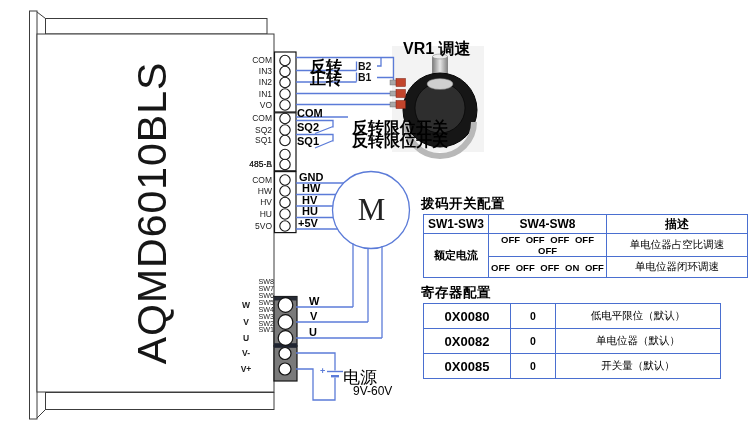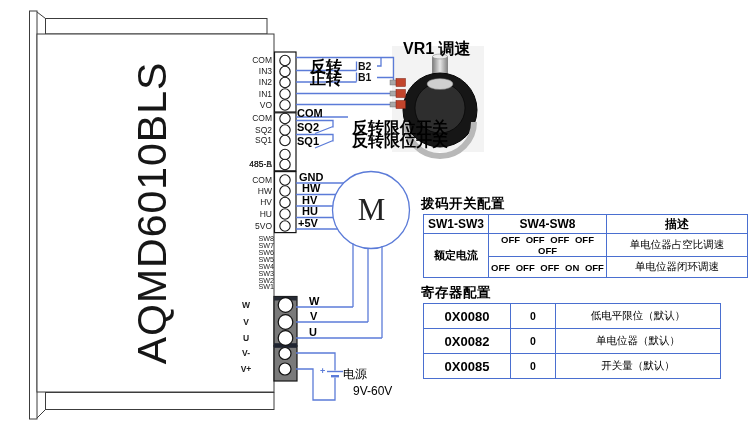--- a/index.html
+++ b/index.html
@@ -1,21 +1,21 @@
 <!DOCTYPE html>
 <html><head>
 <meta charset="utf-8">
 <style>
   html,body{margin:0;padding:0;background:#fff;}
   #stage{position:relative;width:750px;height:429px;background:#fff;overflow:hidden;
          font-family:"Liberation Sans","DejaVu Sans",sans-serif;}
   #diagram-svg{position:absolute;left:0;top:0;}
   .lbl{position:absolute;color:#111;white-space:nowrap;}
   .pin{left:222px;width:50px;text-align:right;font-size:8.5px;line-height:9px;color:#1c1c1c;}
-  .sw{left:240px;width:34px;text-align:right;font-size:7.2px;line-height:7px;color:#1c1c1c;}
+  .sw{left:240px;width:34px;text-align:right;font-size:7.2px;line-height:7px;color:#1c1c1c;margin-top:43px;}
   .pwr{left:228px;width:36px;text-align:center;font-size:8.5px;line-height:9px;font-weight:bold;color:#1c1c1c;}
   .wlab{font-size:11px;font-weight:bold;line-height:11px;color:#000;}
   .cjkb{font-size:16px;font-weight:bold;line-height:13px;color:#000;}
   .model{position:absolute;left:-9px;top:192px;width:322px;height:42px;line-height:42px;
          text-align:center;font-size:41px;color:#161616;letter-spacing:1px;
          transform:rotate(-90deg);transform-origin:center;}
   .motor-m{position:absolute;left:355px;top:193px;width:33px;height:34px;text-align:center;
            font-family:"Liberation Serif","DejaVu Serif",serif;font-size:31px;line-height:34px;color:#222;}
   .sec-title{position:absolute;font-size:13.5px;font-weight:bold;color:#000;letter-spacing:0.5px;}
   table.cfg{position:absolute;border-collapse:collapse;table-layout:fixed;background:#fff;}
@@ -196,21 +196,21 @@
 <span class="lbl cjkb" style="left:310px;top:71.5px">正转</span>
 <span class="lbl" style="left:358px;top:59.5px;font-size:10.5px;font-weight:600">B2</span>
 <span class="lbl" style="left:358px;top:71px;font-size:10.5px;font-weight:600">B1</span>
 <span class="lbl cjkb" style="left:352px;top:121px">反转限位开关</span>
 <span class="lbl cjkb" style="left:352px;top:134px">反转限位开关</span>
 <span class="lbl cjkb" style="left:403px;top:42px">VR1 调速</span>
 
 <div class="motor-m">M</div>
 
 <span class="lbl" style="left:320px;top:366px;font-size:9px;font-weight:bold;color:#5b7bd8">+</span>
-<span class="lbl" style="left:343px;top:366px;font-size:12px;color:#000">电源</span>
+<span class="lbl" style="left:343px;top:366px;font-size:17px;color:#000">电源</span>
 <span class="lbl" style="left:353px;top:383.5px;font-size:12px;color:#000">9V-60V</span>
 
 <div class="sec-title" style="left:421px;top:195px">拨码开关配置</div>
 <div class="sec-title" style="left:421px;top:284px">寄存器配置</div>
 
 <table class="cfg" id="dip-table">
   <colgroup>
         <col style="width:65px">
         <col style="width:118px">
         <col style="width:141px">

